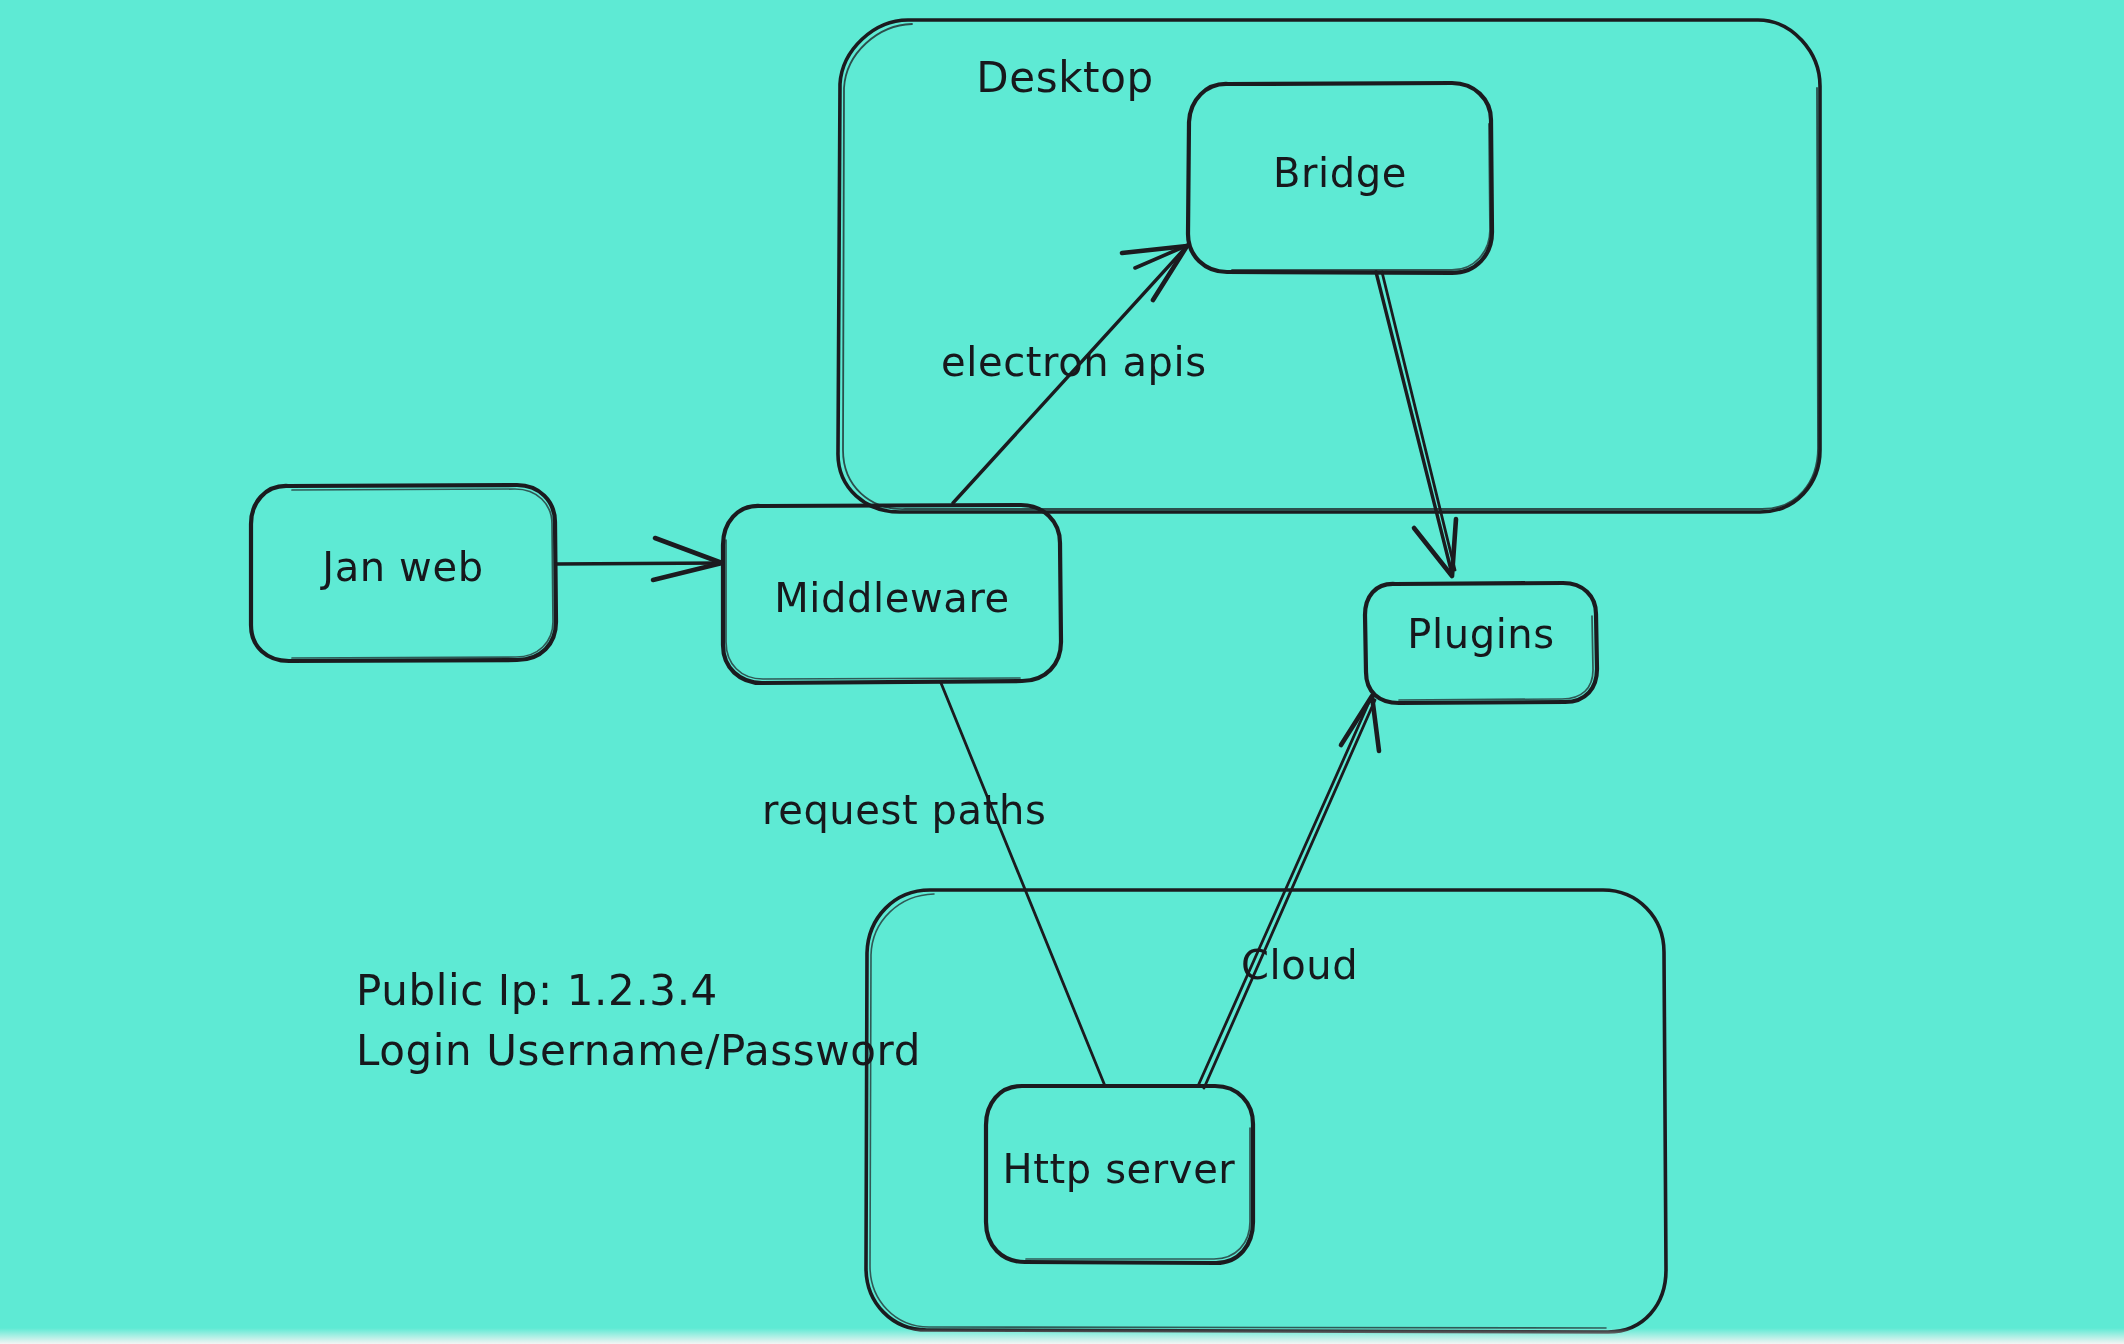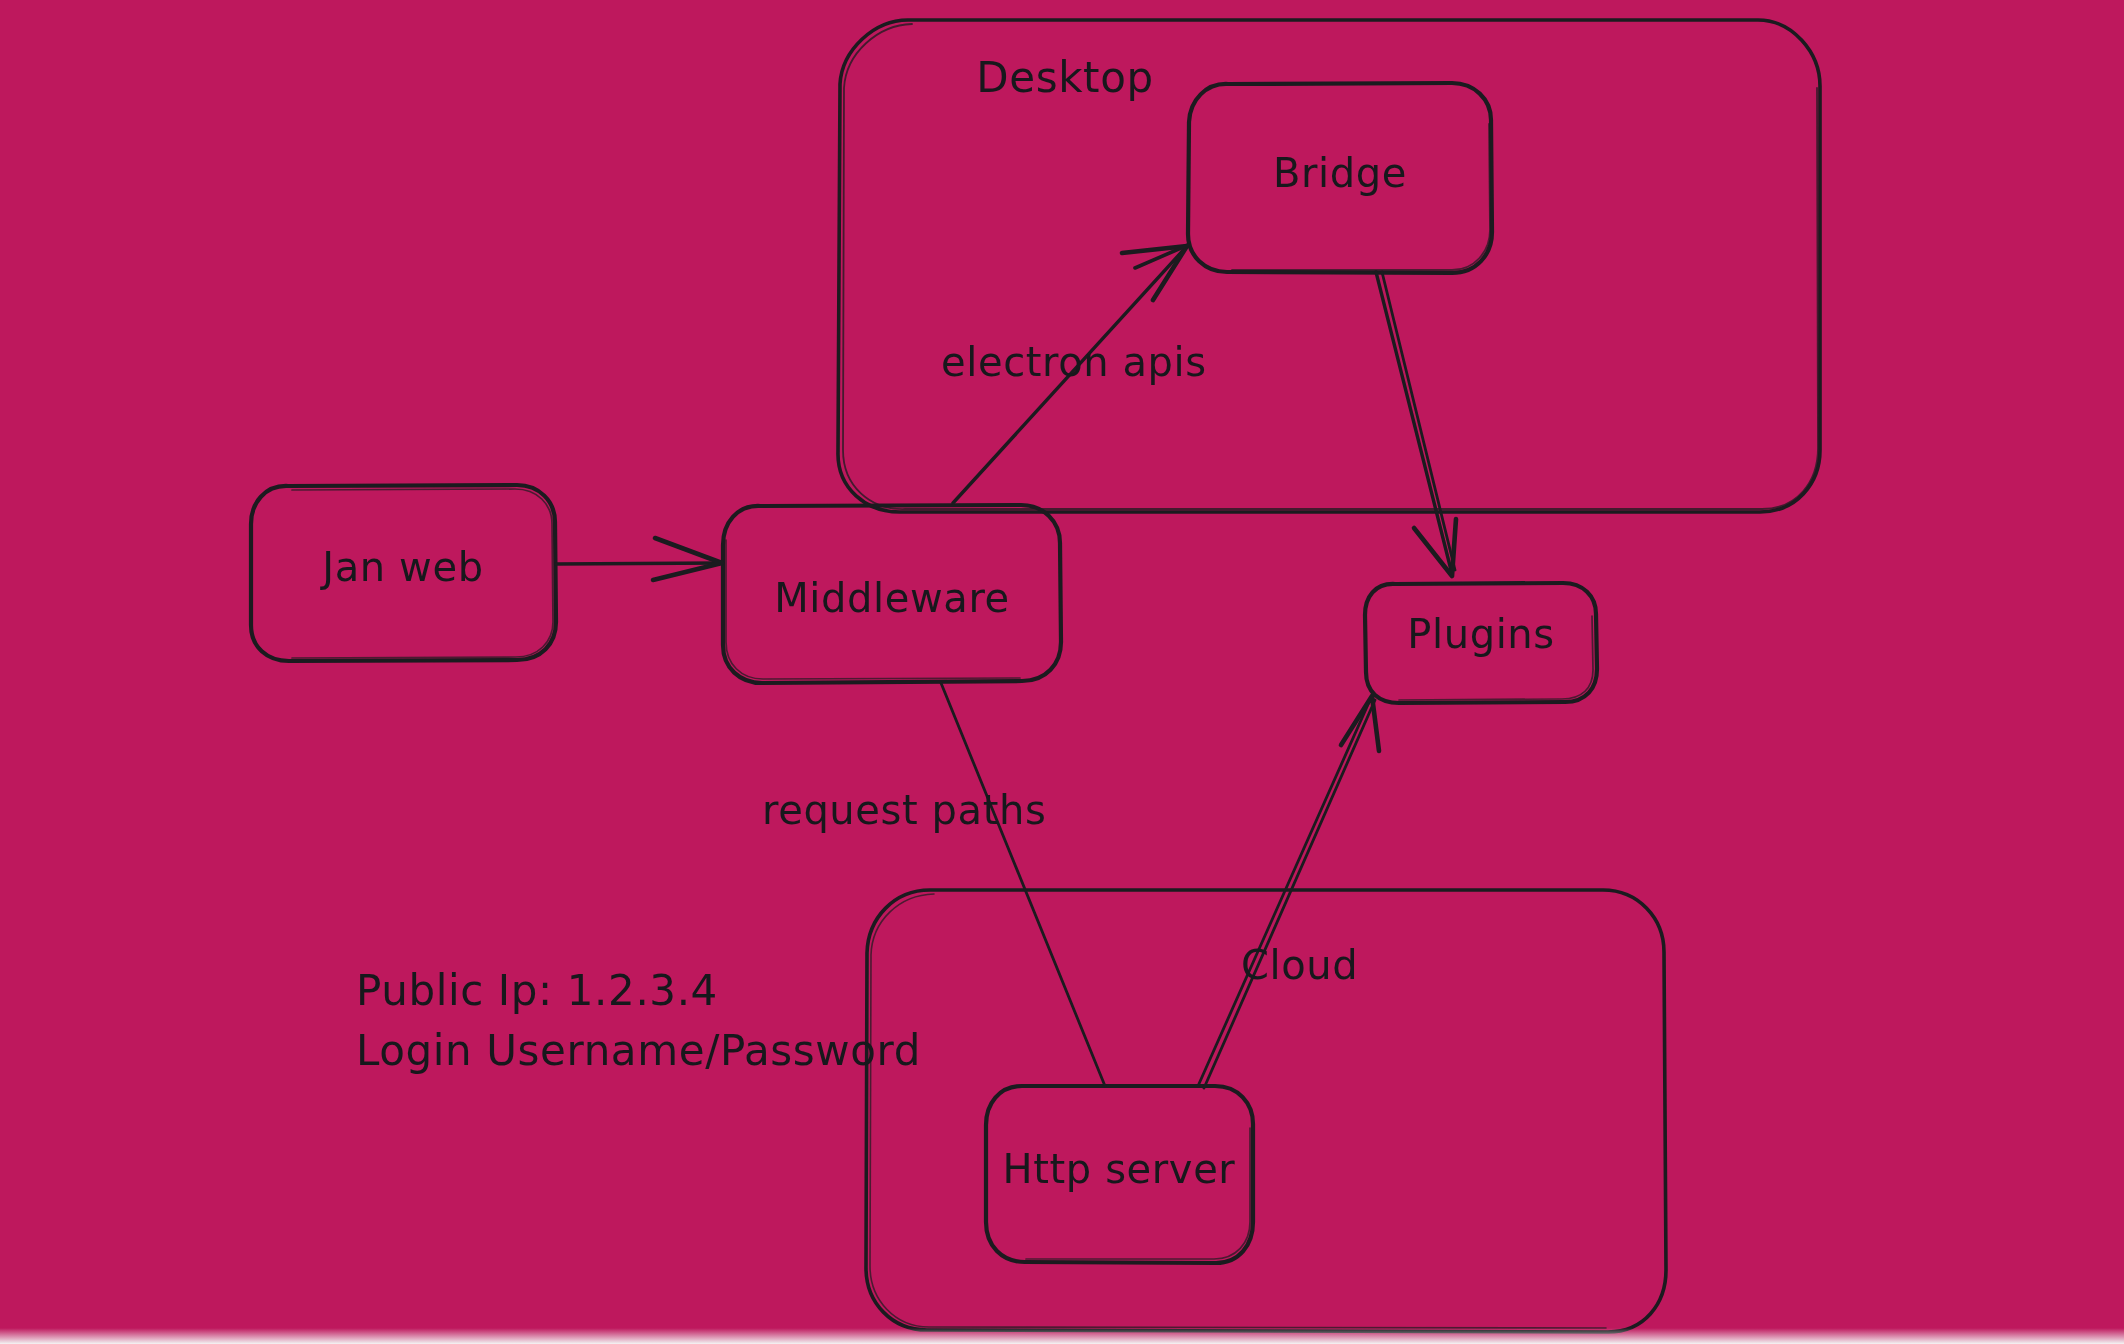--- a/index.html
+++ b/index.html
@@ -11,21 +11,21 @@
   body {
     width: 2124px;
     height: 1344px;
     overflow: hidden;
     font-family: "DejaVu Sans", sans-serif;
   }
   #canvas-root {
     position: relative;
     width: 2124px;
     height: 1344px;
-    background: #be185d;
+    background: #5eead4;
   }
   #diagram-svg {
     position: absolute;
     left: 0;
     top: 0;
     width: 2124px;
     height: 1344px;
     display: block;
   }
   .sketch-shape {

